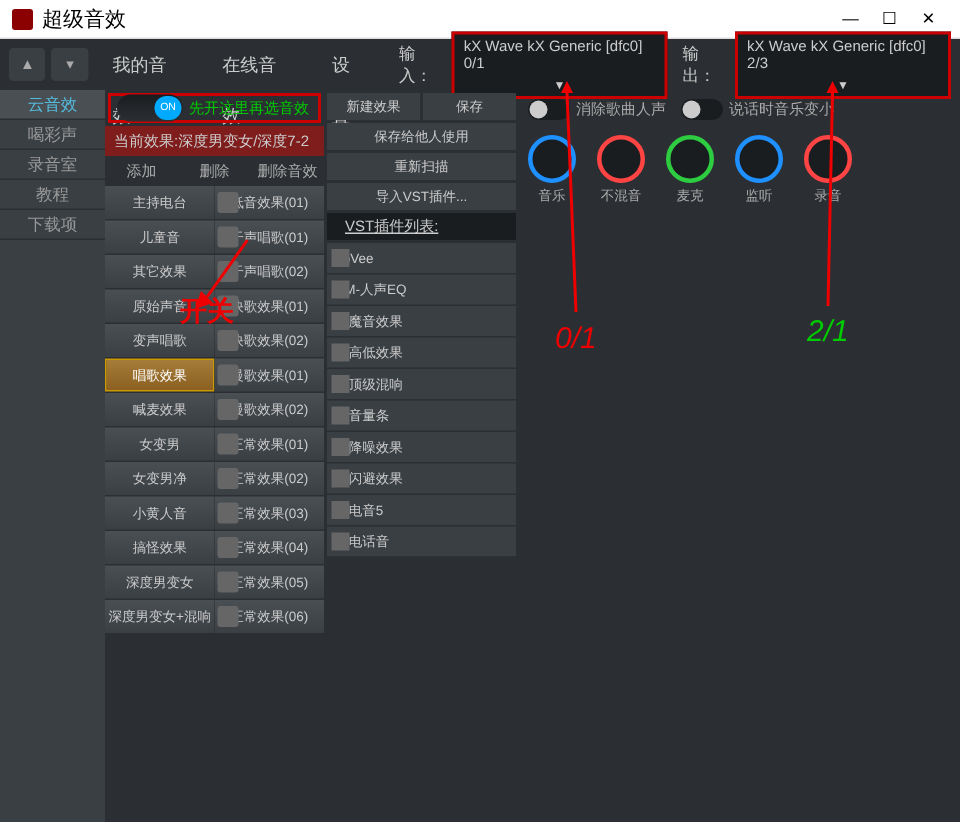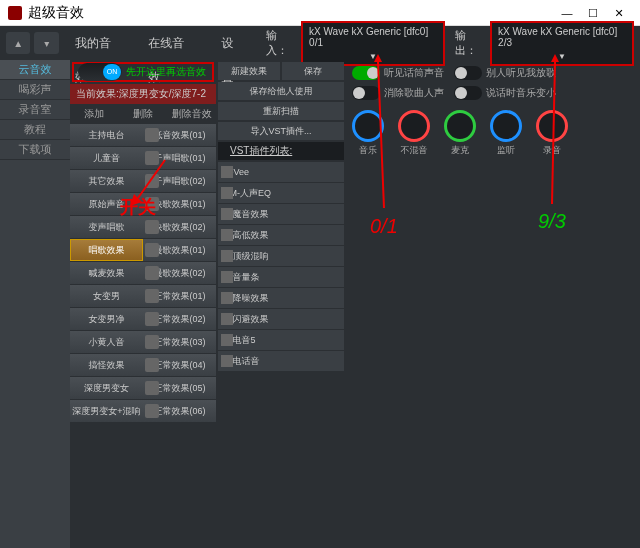--- a/index.html
+++ b/index.html
@@ -206,43 +206,29 @@
           <div class="plugin"><div class="picon"></div>fg-降噪效果</div>
           <div class="plugin"><div class="picon"></div>fg-闪避效果</div>
           <div class="plugin"><div class="picon"></div>fg-电音5</div>
           <div class="plugin"><div class="picon"></div>fg-电话音</div>
         </div>
     </div>
 
     <div class="rightpanel">
       <div class="optrow">
         <div class="opt">
-            <div class="sw on">
+            <div class="sw">
               <div class="kb"></div>
             </div>
-            <span>听见话筒声音</span>
+            <span>消除歌曲人声</span>
           </div>
         <div class="opt">
             <div class="sw">
               <div class="kb"></div>
             </div>
-            <span>别人听见我放歌</span>
-          </div>
-      </div>
-      <div class="optrow">
-        <div class="opt">
-            <div class="sw">
-              <div class="kb"></div>
-            </div>
-            <span>消除歌曲人声</span>
-          </div>
-        <div class="opt">
-            <div class="sw">
-              <div class="kb"></div>
-            </div>
             <span>说话时音乐变小</span>
           </div>
       </div>
       <div class="knobs" id="knobs">
           <div class="knobitem">
             <div class="knobcircle" style="border-color: rgb(30, 144, 255);"></div>
             <div class="knoblabel">音乐</div>
           </div>
           <div class="knobitem">
             <div class="knobcircle" style="border-color: rgb(255, 68, 68);"></div>
@@ -260,21 +246,21 @@
             <div class="knobcircle" style="border-color: rgb(255, 68, 68);"></div>
             <div class="knoblabel">录音</div>
           </div>
         </div>
     </div>
   </div>
 </div>
 
 <div class="annot" style="left:120px;top:195px;color:#e00;font-size:18px;font-weight:bold;">开关</div>
 <div class="annot" style="left:370px;top:215px;color:#e00;font-size:20px;font-style:italic;">0/1</div>
-<div class="annot" style="left:538px;top:210px;color:#0c0;font-size:20px;font-style:italic;">9/3</div>
+<div class="annot" style="left:538px;top:210px;color:#0c0;font-size:20px;font-style:italic;">2/1</div>
 <svg class="annot" style="left:0;top:0;" width="640" height="548">
   <line x1="378" y1="62" x2="384" y2="208" stroke="#e00" stroke-width="2"></line>
   <polygon points="374,62 382,62 378,54" fill="#e00"></polygon>
   <line x1="555" y1="62" x2="552" y2="204" stroke="#e00" stroke-width="2"></line>
   <polygon points="551,62 559,62 555,54" fill="#e00"></polygon>
   <line x1="165" y1="160" x2="138" y2="198" stroke="#e00" stroke-width="2"></line>
   <polygon points="134,194 142,202 130,206" fill="#e00"></polygon>
 </svg>
 
 </body></html>

